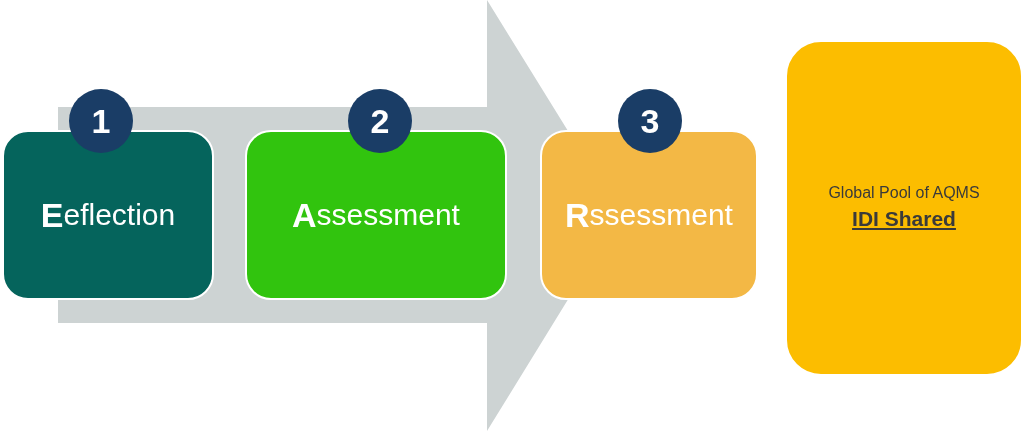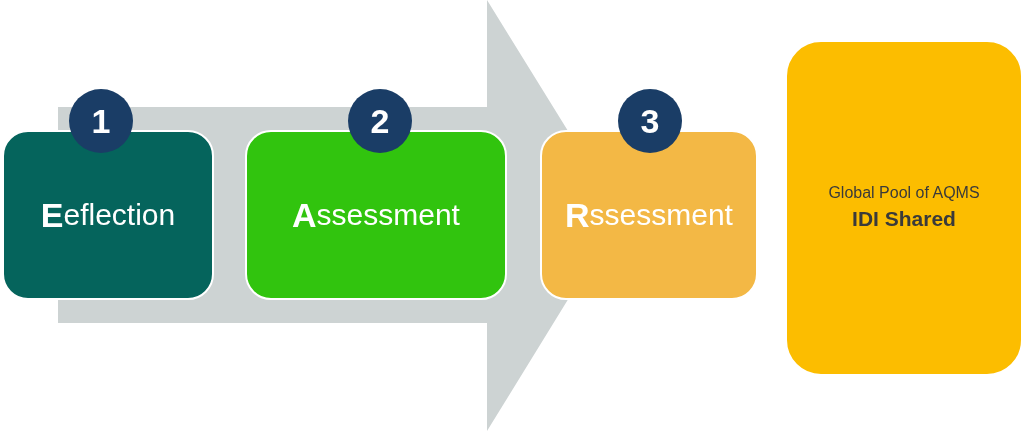--- a/index.html
+++ b/index.html
@@ -10,21 +10,21 @@
   .step .first { font-weight:bold; font-size:34px; }
   .badge { position:absolute; width:64px; height:64px; border-radius:50%; background:#1a3d66; color:#ffffff;
            font-size:34px; font-weight:bold; display:flex; align-items:center; justify-content:center; top:89px; }
   #s1 { left:2px; width:212px; background:#05645c; }
   #s2 { left:245px; width:262px; background:#31c40e; }
   #s3 { left:540px; width:218px; background:#f3b845; }
   #b1 { left:69px; } #b2 { left:348px; } #b3 { left:618px; }
   #pool { position:absolute; left:785px; top:40px; width:238px; height:336px; border-radius:36px; background:#fcbd00;
           border:2px solid #ffffff; box-sizing:border-box; display:flex; flex-direction:column; align-items:center; justify-content:center; color:#3a3a3a; }
   #pool .sub { font-size:16px; margin-bottom:4px; }
-  #pool .main { font-size:21px; font-weight:bold; line-height:1.25; }
+  #pool .main { font-size:21px; font-weight:bold; line-height:1.25;text-decoration:underline; }
 </style>
 </head>
 <body>
 
 <svg id="arrow" width="1024" height="431">
   <polygon fill="#cdd3d3" points="58,107 487,107 487,0 620,215 487,431 487,323 58,323"></polygon>
 </svg>
 
 <div class="step" id="s1">
   <span class="first">E</span>

